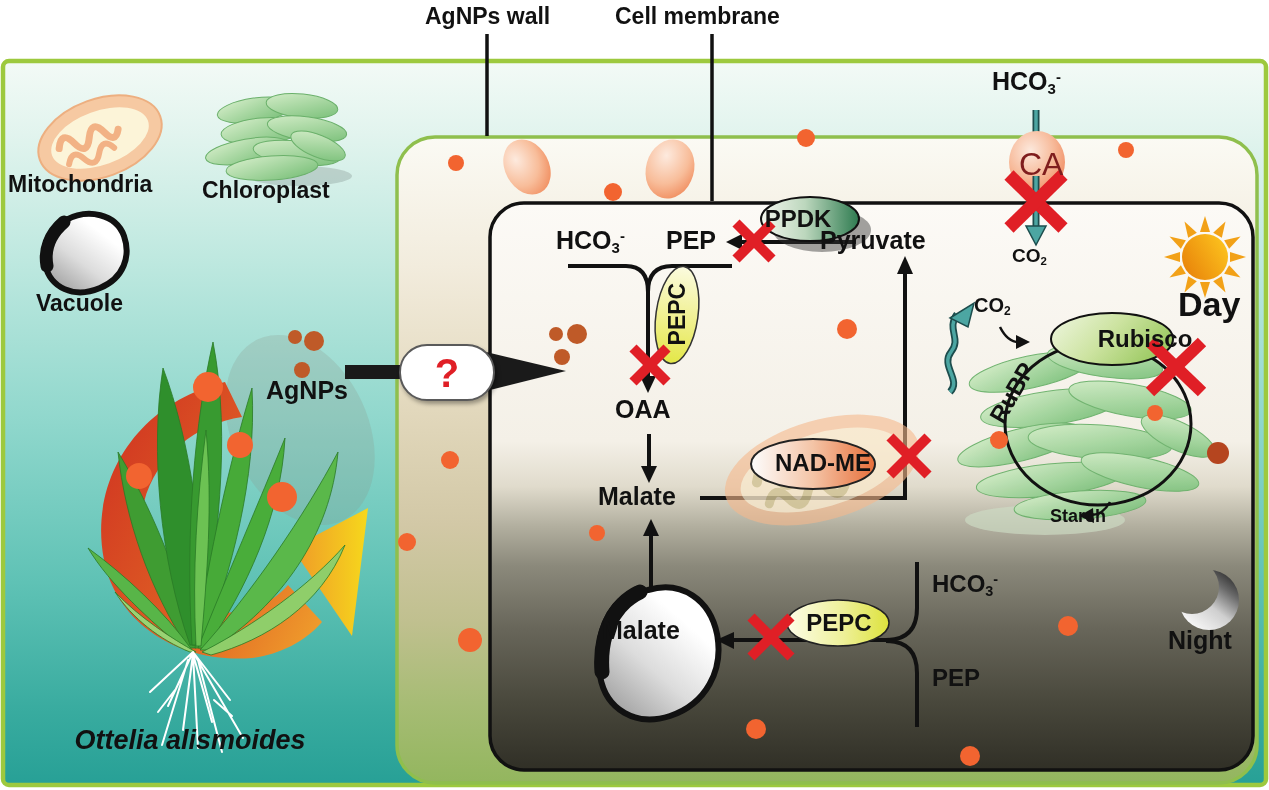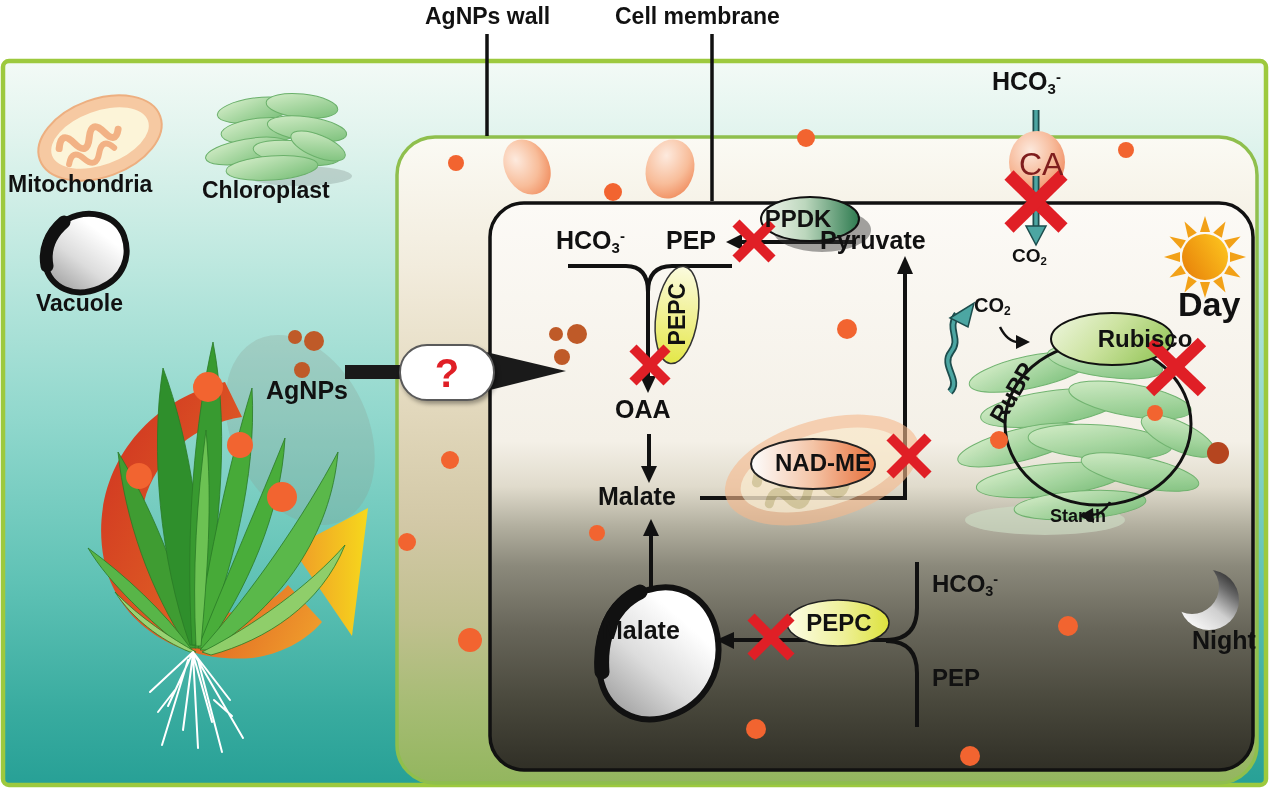--- a/index.html
+++ b/index.html
@@ -355,20 +355,21 @@
 </g>
 </svg>
 
 <div class="lbl" style="left:425px;top:4px;font-size:23px;">AgNPs wall</div>
 <div class="lbl" style="left:615px;top:4px;font-size:23px;">Cell membrane</div>
 
 <div class="lbl" style="left:8px;top:172px;font-size:23px;">Mitochondria</div>
 <div class="lbl" style="left:202px;top:178px;font-size:23px;">Chloroplast</div>
 <div class="lbl" style="left:36px;top:291px;font-size:23px;">Vacuole</div>
 <div class="lbl" style="left:266px;top:377px;font-size:25px;">AgNPs</div>
+<div class="lbl species ctr" style="left:40px;top:726px;width:300px;font-size:27px;">Ottelia alismoides</div>
 
 <div class="pill">
   <span>?</span>
 </div>
 
 <div class="lbl" style="left:992px;top:68px;font-size:25px;"><span>HCO</span><sub class="s">3</sub><sup class="s">-</sup></div>
 <div class="lbl" style="left:1019px;top:148px;font-size:32px;font-weight:500;color:#7f1d1d;">CA</div>
 <div class="lbl" style="left:1012px;top:246px;font-size:19px;"><span>CO</span><sub class="s">2</sub></div>
 
 <div class="lbl" style="left:556px;top:227px;font-size:25px;"><span>HCO</span><sub class="s">3</sub><sup class="s">-</sup></div>
@@ -382,15 +383,15 @@
 <div class="lbl" style="left:974px;top:295px;font-size:20px;"><span>CO</span><sub class="s">2</sub></div>
 <div class="lbl ctr" style="left:1054px;top:326px;width:118px;font-size:24px;margin-left:32px;">Rubisco</div>
 <div class="lbl ctr rot60" style="left:970px;top:380px;width:84px;font-size:24px;">RuBP</div>
 <div class="lbl" style="left:1050px;top:507px;font-size:18px;text-align:center;">Starch</div>
 <div class="lbl" style="left:1178px;top:287px;font-size:34px;text-align:center;">Day</div>
 
 <div class="lbl" style="left:602px;top:617px;font-size:25px;">Malate</div>
 <div class="lbl ctr" style="left:790px;top:610px;width:98px;font-size:24px;">PEPC</div>
 <div class="lbl" style="left:932px;top:571px;font-size:24px;"><span>HCO</span><sub class="s">3</sub><sup class="s">-</sup></div>
 <div class="lbl" style="left:932px;top:665px;font-size:24px;">PEP</div>
-<div class="lbl" style="left:1168px;top:627px;font-size:25px;margin-left:24px;">Night</div>
+<div class="lbl" style="left:1168px;top:627px;font-size:25px;">Night</div>
 
 </div>
 
 </body></html>

